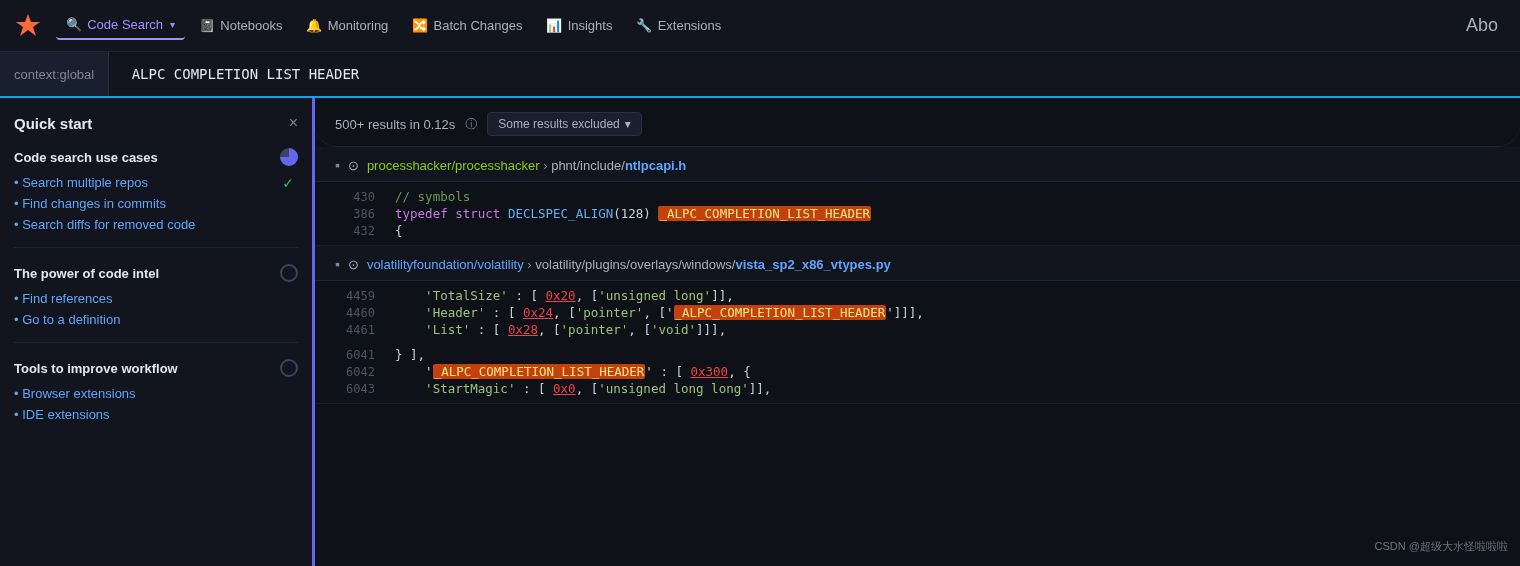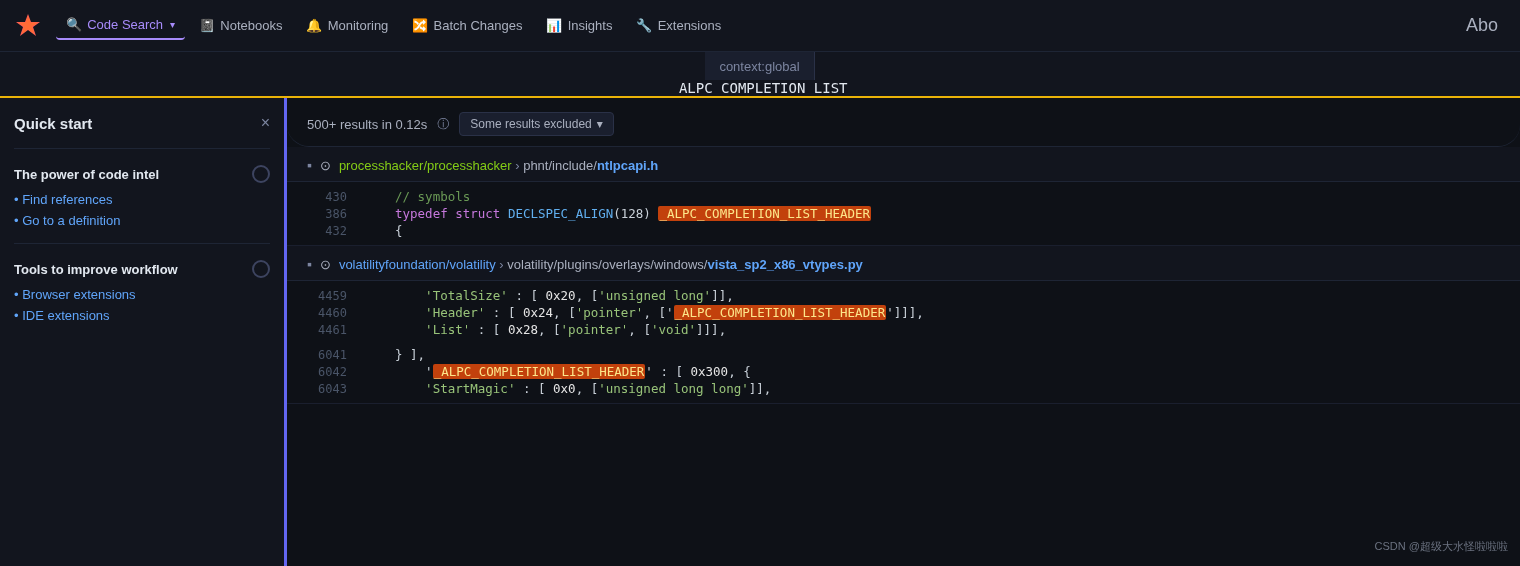--- a/index.html
+++ b/index.html
@@ -50,24 +50,23 @@
       color: #aab0bf;
       font-size: 18px;
       padding: 6px 10px;
     }
 
     
     .searchbar {
       display: flex;
       align-items: center;
       background: #12151e;
-      border-bottom: 2px solid #eab308;
+      border-bottom: 2px solid #0ea5e9;
       height: 46px;
       padding: 0 0 0 0;
-      flex-direction: column;
     }
     .search-context {
       background: #1a1f2e;
       color: #7c85a0;
       padding: 0 14px;
       height: 100%;
       display: flex;
       align-items: center;
       font-size: 13px;
       border-right: 1px solid #2a3147;
@@ -91,21 +90,21 @@
     }
 
     
     .main {
       display: flex;
       height: calc(566px - 52px - 46px);
     }
 
     
     .sidebar {
-      width: 287px;
+      width: 315px;
       background: #12151e;
       border-right: 3px solid #6366f1;
       padding: 12px 0;
       overflow-y: auto;
       flex-shrink: 0;
     }
     .sidebar-header {
       display: flex;
       align-items: center;
       justify-content: space-between;
@@ -247,33 +246,32 @@
       color: #4a5568;
       min-width: 40px;
       text-align: right;
       margin-right: 20px;
       user-select: none;
       font-size: 12px;
     }
     .code-content {
       color: #c9d1d9;
       white-space: pre;
-      margin-left: 28px;
     }
     .code-comment { color: #6a9955; }
     .code-keyword { color: #c678dd; }
     .code-func { color: #61afef; }
     .code-highlight {
       background: #c2410c;
       color: #fde68a;
       border-radius: 2px;
       padding: 0 1px;
     }
     .code-string { color: #98c379; }
-    .code-number { color: #e5e5e5; }
+    .code-number { color: #ef4444; text-decoration: underline; }
   </style>
 </head>
 <body>
 
 <nav class="topnav">
   <div class="nav-logo" style="display:flex;align-items:center;justify-content:center;">
     <svg width="28" height="28" viewBox="0 0 28 28" fill="none">
       <polygon points="14,2 17,10 26,10 19,15 22,24 14,18 6,24 9,15 2,10 11,10" fill="#ff5f57" stroke="none"></polygon>
       <polygon points="14,4 16.5,10.5 24,10.5 18,14.5 20.5,22 14,17.5 7.5,22 10,14.5 4,10.5 11.5,10.5" fill="#ff6b35"></polygon>
     </svg>
@@ -327,20 +325,36 @@
 </div>
 
 <div class="main">
 
   <aside class="sidebar">
     <div class="sidebar-header">
       <span class="sidebar-title">Quick start</span>
       <span class="sidebar-close">×</span>
     </div>
 
+    <div class="sidebar-section">
+      <div class="sidebar-section-header">
+        <span class="sidebar-section-title">Code search use cases</span>
+        <div class="sidebar-circle in-progress" style="
+          width:18px; height:18px; border-radius:50%;
+          background: conic-gradient(#6366f1 270deg, #3d4460 270deg);
+          border: none;
+        "></div>
+      </div>
+      <div style="display:flex;align-items:center;gap:6px;">
+        <span class="sidebar-link">• Search multiple repos</span>
+        <span style="color:#22c55e;font-size:14px;margin-left:auto;margin-right:4px;">✓</span>
+      </div>
+      <span class="sidebar-link">• Find changes in commits</span>
+      <span class="sidebar-link">• Search diffs for removed code</span>
+    </div>
 
     <div class="section-divider"></div>
 
     <div class="sidebar-section">
       <div class="sidebar-section-header">
         <span class="sidebar-section-title">The power of code intel</span>
         <div style="
           width:18px; height:18px; border-radius:50%;
           border: 2px solid #3d4460;
           background: transparent;

